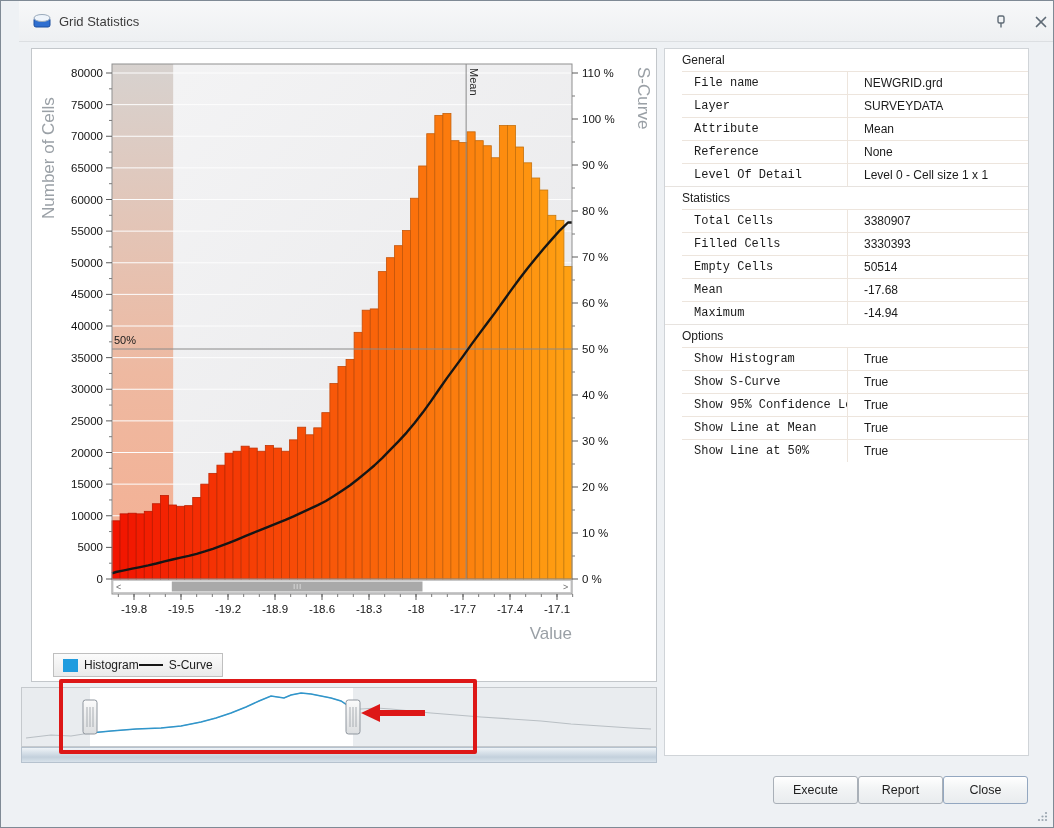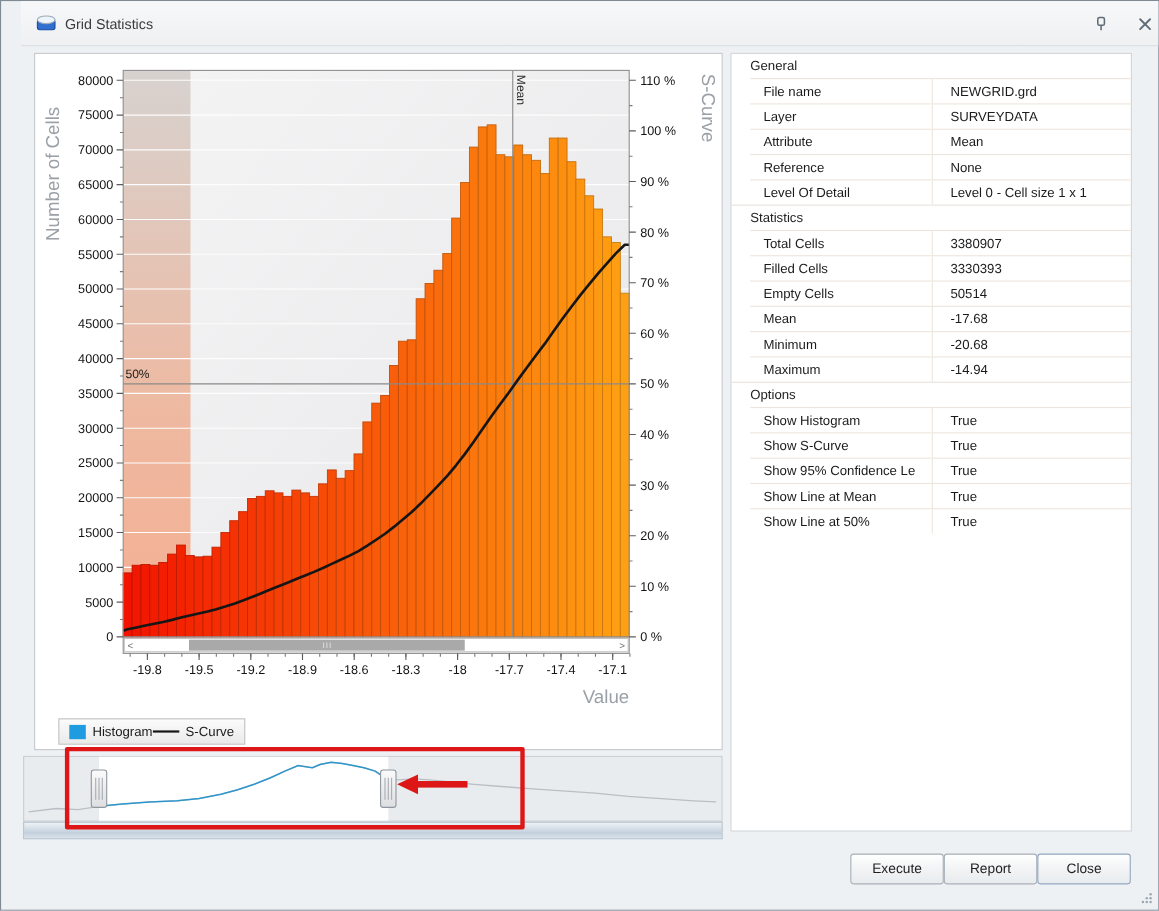--- a/index.html
+++ b/index.html
@@ -24,21 +24,21 @@
   .anno-arrow{position:absolute;left:360px;top:703px;width:64px;height:18px;pointer-events:none;}
   .anno-arrow .head{position:absolute;left:0;top:0;width:0;height:0;border-top:9px solid transparent;border-bottom:9px solid transparent;border-right:19px solid #dd1717;}
   .anno-arrow .shaft{position:absolute;left:18px;top:6px;width:46px;height:6px;background:#dd1717;}
 
   .pgrid-panel{position:absolute;left:663px;top:47px;width:365px;height:708px;background:#ffffff;border:1px solid #d0d4d8;box-sizing:border-box;overflow:hidden;}
   .pg-cat{display:flex;align-items:center;height:22px;padding-left:17px;font-size:12px;color:#222;border-top:1px solid #e7e3df;}
   .pg-cat:first-child{border-top:none;}
   .pg-item{display:flex;height:23px;font-size:12px;color:#1b1b1b;}
   .pg-gutter{width:17px;}
   .pg-inner{flex:1;display:flex;border-top:1px solid #ede5dd;min-width:0;}
-  .pg-name{width:165px;display:flex;align-items:center;padding-left:12px;box-sizing:border-box;white-space:nowrap;overflow:hidden;}
+  .pg-name{width:165px;display:flex;align-items:center;padding-left:12px;box-sizing:border-box;white-space:nowrap;overflow:hidden;font-family:Liberation Mono, monospace;}
   .pg-value{flex:1;display:flex;align-items:center;padding-left:16px;border-left:1px solid #ede5dd;white-space:nowrap;overflow:hidden;}
 
   .footer{position:absolute;right:25px;top:775px;display:flex;gap:0;}
   .btn{min-width:85px;height:28px;border:1px solid #a9b0b8;border-radius:3px;background:linear-gradient(#ffffff,#f2f4f5 45%,#e9ecee);font-family:"Liberation Sans",sans-serif;font-size:12.5px;color:#1f1f1f;cursor:pointer;}
   .btn-close{border-color:#93a7c0;}
   .grip{position:absolute;right:5px;bottom:5px;}
 
   svg text{font-family:"Liberation Sans",sans-serif;}
 </style>
 </head>
@@ -416,27 +416,20 @@
       <div class="pg-item">
         <div class="pg-gutter"></div>
         <div class="pg-inner">
           <div class="pg-name">Mean</div>
           <div class="pg-value">-17.68</div>
         </div>
       </div>
       <div class="pg-item">
         <div class="pg-gutter"></div>
         <div class="pg-inner">
-          <div class="pg-name">Minimum</div>
-          <div class="pg-value">-20.68</div>
-        </div>
-      </div>
-      <div class="pg-item">
-        <div class="pg-gutter"></div>
-        <div class="pg-inner">
           <div class="pg-name">Maximum</div>
           <div class="pg-value">-14.94</div>
         </div>
       </div>
       <div class="pg-cat">
         <span>Options</span>
       </div>
       <div class="pg-item">
         <div class="pg-gutter"></div>
         <div class="pg-inner">

